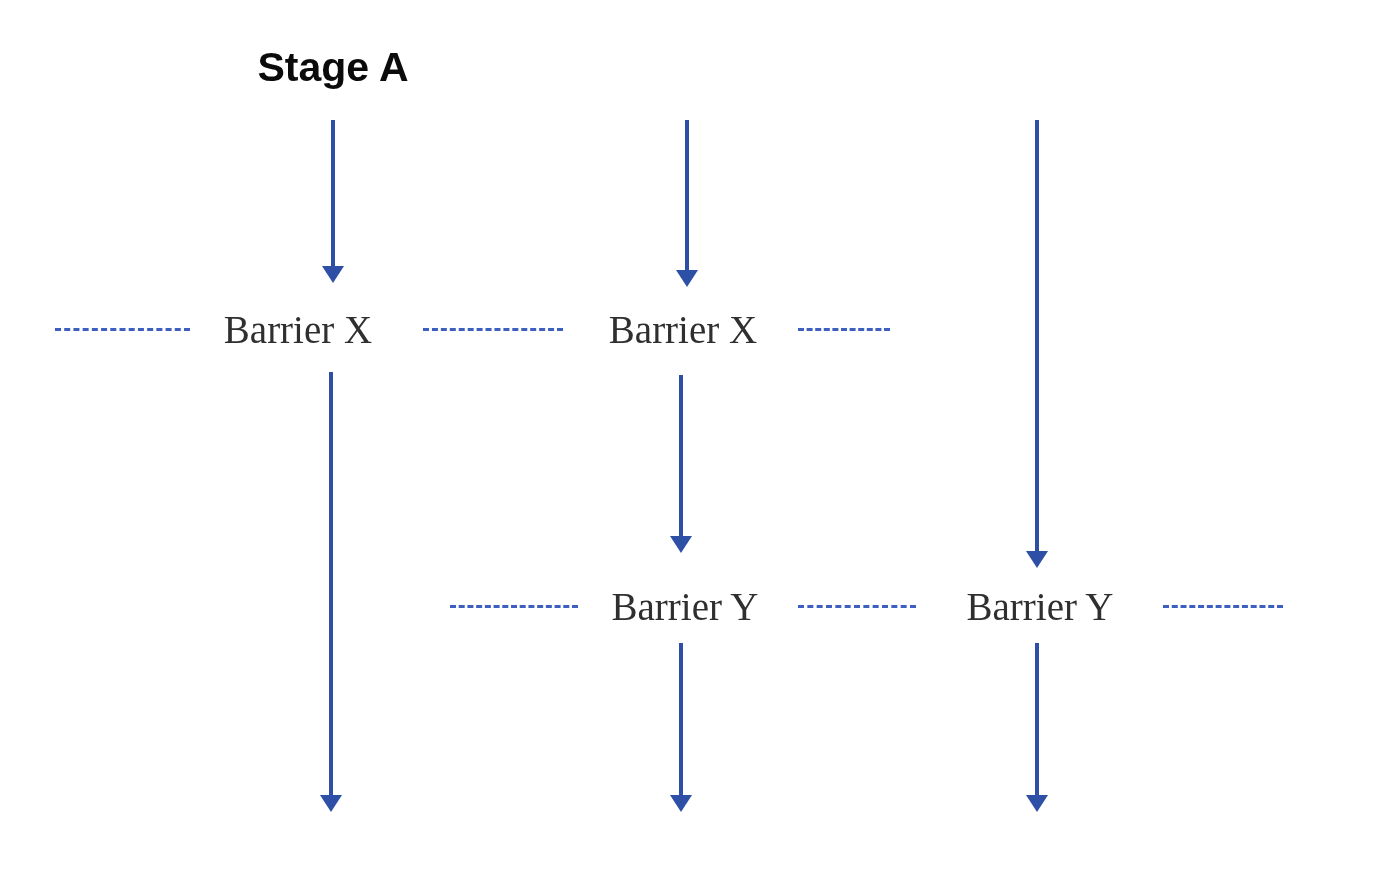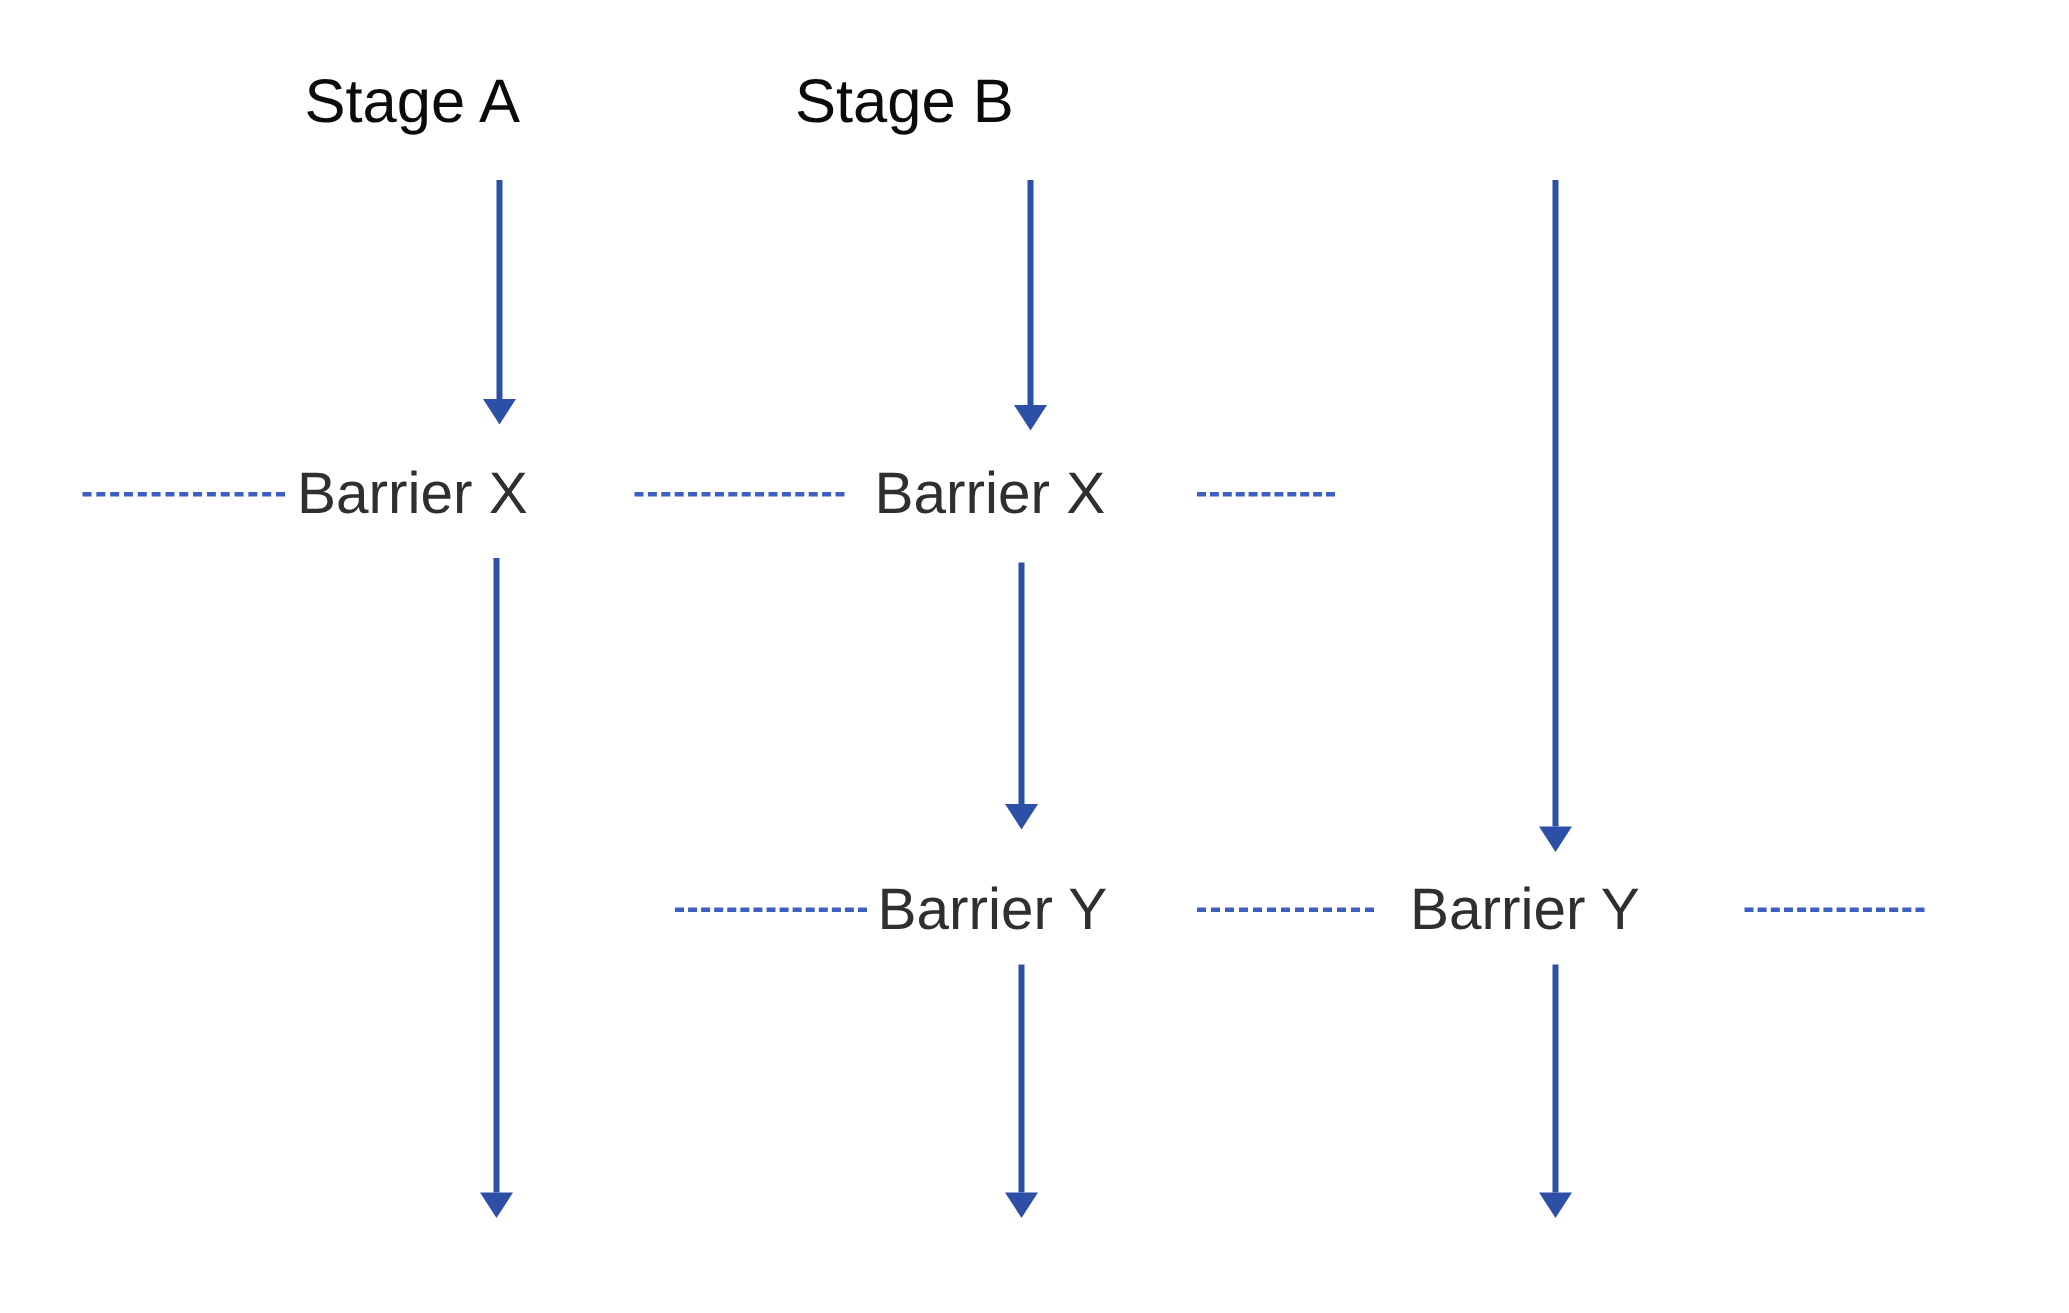--- a/index.html
+++ b/index.html
@@ -14,35 +14,38 @@
     width:1379px;height:875px;
     background:var(--background);
     font-family:"Liberation Sans", sans-serif;
     overflow:hidden;
   }
   .diagram{position:relative;width:1379px;height:875px;}
 
   .stage-label{
     position:absolute;
     width:260px;
+    text-align:center;
     font-size:41px;
-    font-weight:normal;
+    font-weight:bold;
     color:var(--stage-text);
     line-height:44px;
     white-space:nowrap;
   }
 
   .barrier-label{
     position:absolute;
     width:200px;
+    text-align:center;
     font-size:39px;
     font-weight:normal;
     color:var(--barrier-text);
     line-height:44px;
     white-space:nowrap;
+    font-family:Liberation Serif, serif;
   }
 
   .arrow{
     position:absolute;
     width:22px;
     display:flex;
     flex-direction:column;
     align-items:center;
   }
   .arrow .shaft{
@@ -62,21 +65,20 @@
     height:0;
     border-top:3px dashed var(--dash);
   }
 </style>
 </head>
 <body>
 
 <div class="diagram">
 
   <div class="stage-label" style="left:203px; top:45px;">Stage A</div>
-  <div class="stage-label" style="left:530px; top:45px;">Stage B</div>
 
   <div class="arrow" style="left:322px; top:120px; height:163px;">
     <div class="shaft"></div>
     <div class="head"></div>
   </div>
   <div class="arrow" style="left:320px; top:372px; height:440px;">
     <div class="shaft"></div>
     <div class="head"></div>
   </div>
 

